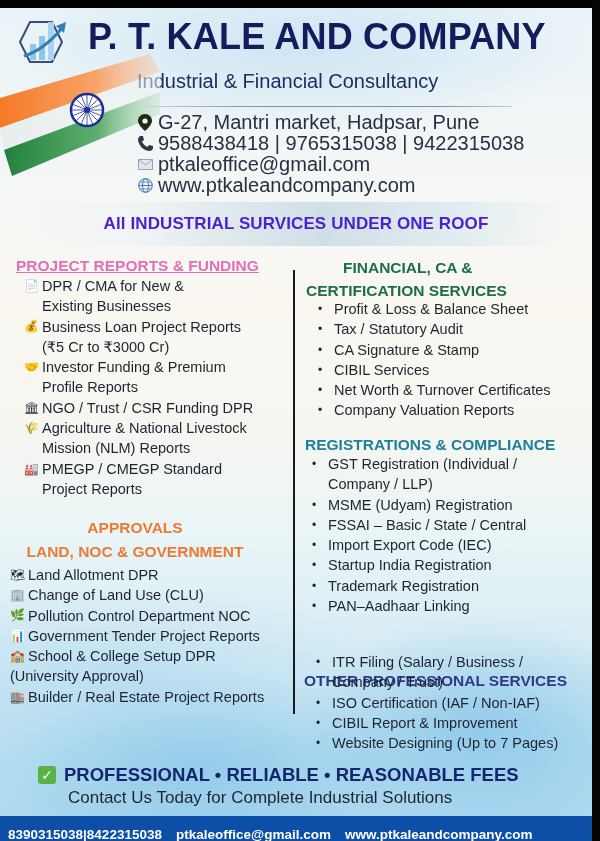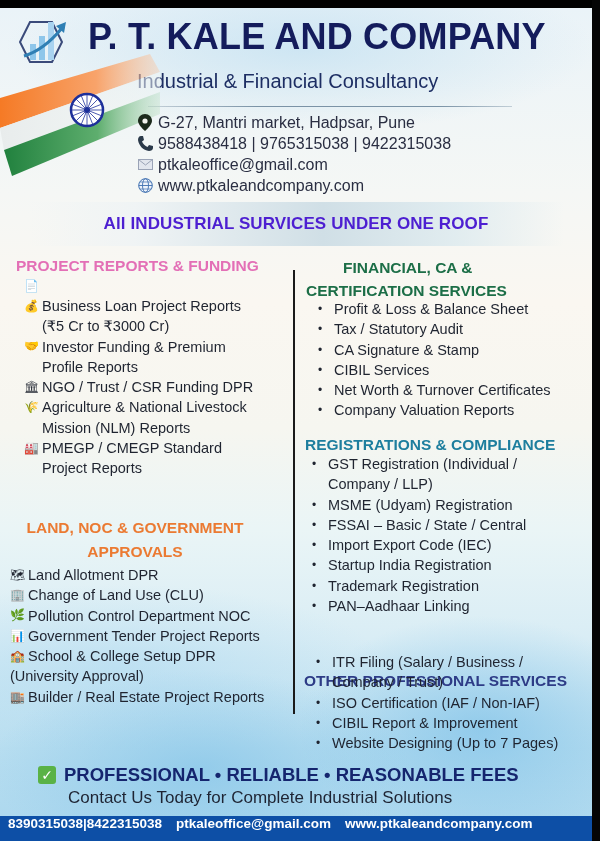--- a/index.html
+++ b/index.html
@@ -34,37 +34,37 @@
   }
   .header-rule {
     position: absolute; left: 148px; top: 98px; width: 364px; height: 1px;
     background: linear-gradient(90deg, rgba(110,130,150,0.3), #7b93a6 30%, #7b93a6 80%, rgba(123,147,166,0.4));
   }
   .flag { position: absolute; left: 0; top: 44px; width: 160px; height: 130px; }
 
   .contacts { position: absolute; left: 136px; top: 104px; }
   .contact-row {
     display: flex; align-items: center; height: 21px;
-    font-size: 16px; color: #2a2e42; white-space: nowrap;
+    font-size: 20px; color: #2a2e42; white-space: nowrap;
   }
   .contact-row .ic { width: 18px; height: 16px; margin-right: 4px; display: inline-flex; align-items: center; justify-content: center; }
 
   
   .banner {
     position: absolute; left: 28px; top: 194px; width: 536px; height: 44px;
     background: linear-gradient(90deg, rgba(250,250,248,0) 0%, rgba(238,243,245,0.8) 20%, #d0dfe6 55%, rgba(216,232,238,0.7) 80%, rgba(240,246,248,0) 100%);
     display: flex; align-items: center; justify-content: center;
   }
   .banner-text { font-size: 17px; font-weight: bold; color: #4d1fd1; letter-spacing: 0.1px; white-space: nowrap; }
 
   .divider { position: absolute; left: 293px; top: 262px; width: 2px; height: 444px; background: #1a1a1a; }
 
   
   .sec-title { font-weight: bold; font-size: 15.5px; white-space: nowrap; }
-  .pink { color: #e36fb6; }
+  .pink { color: #e36fb6; text-decoration: underline; }
   .orange { color: #eb7a32; }
   .green { color: #1c6e47; }
   .teal { color: #1d7e9e; }
   .navy { color: #2d3b86; }
 
   .col-left-1 { position: absolute; left: 16px; top: 249px; }
   .list { list-style: none; }
   .item { display: flex; font-size: 14.5px; color: #1f2430; line-height: 20.3px; }
   .item .em { width: 18px; flex: 0 0 18px; height: 20px; display: inline-flex; align-items: center; justify-content: flex-start; font-size: 12px; }
   .item .txt { white-space: pre-line; }
@@ -91,21 +91,21 @@
   .slogan {
     position: absolute; left: 38px; top: 756px; display: flex; align-items: center;
     font-size: 18.5px; font-weight: bold; color: #15256e; white-space: nowrap;
   }
   .check { width: 18px; height: 18px; background: #5ab246; border-radius: 3px; margin-right: 8px; display: inline-flex; align-items: center; justify-content: center; color: #fff; font-size: 14px; }
   .cta { position: absolute; left: 68px; top: 780px; font-size: 17px; color: #1e2433; white-space: nowrap; }
 
   .bottom-bar {
     position: absolute; left: 0; top: 808px; width: 592px; height: 26px;
     background: #0d4fa6;
-    display: flex; align-items: flex-start; padding-left: 8px;
+    display: flex; align-items: flex-end; padding-left: 8px;
     font-size: 13.5px; font-weight: bold; color: #ffffff; white-space: nowrap;
   }
   .bottom-bar span { margin-right: 14px; }
 </style>
 </head>
 <body>
 
 <div class="page">
 
   <svg class="logo" viewBox="0 0 54 50">
@@ -200,20 +200,22 @@
     <span class="banner-text">All INDUSTRIAL SURVICES UNDER ONE ROOF</span>
   </div>
 
   <div class="divider"></div>
 
   <div class="col-left-1">
     <div class="sec-title pink">PROJECT REPORTS &amp; FUNDING</div>
     <ul class="list list-1">
       <li class="item">
           <span class="em">📄</span>
+          <span class="txt">DPR / CMA for New &amp;
+ Existing Businesses</span>
         </li>
       <li class="item">
           <span class="em">💰</span>
           <span class="txt">Business Loan Project Reports
  (₹5 Cr to ₹3000 Cr)</span>
         </li>
       <li class="item">
           <span class="em">🤝</span>
           <span class="txt">Investor Funding &amp; Premium
  Profile Reports</span>
@@ -229,22 +231,22 @@
         </li>
       <li class="item">
           <span class="em">🏭</span>
           <span class="txt">PMEGP / CMEGP Standard
  Project Reports</span>
         </li>
     </ul>
   </div>
 
   <div class="col-left-2-title sec-title orange">
+    <div>APPROVALS</div>
     <div>LAND, NOC &amp; GOVERNMENT</div>
-    <div>APPROVALS</div>
   </div>
   <ul class="list list-2">
     <li class="item">
         <span class="em">🗺</span>
         <span class="txt">Land Allotment DPR</span>
       </li>
     <li class="item">
         <span class="em">🏢</span>
         <span class="txt">Change of Land Use (CLU)</span>
       </li>

